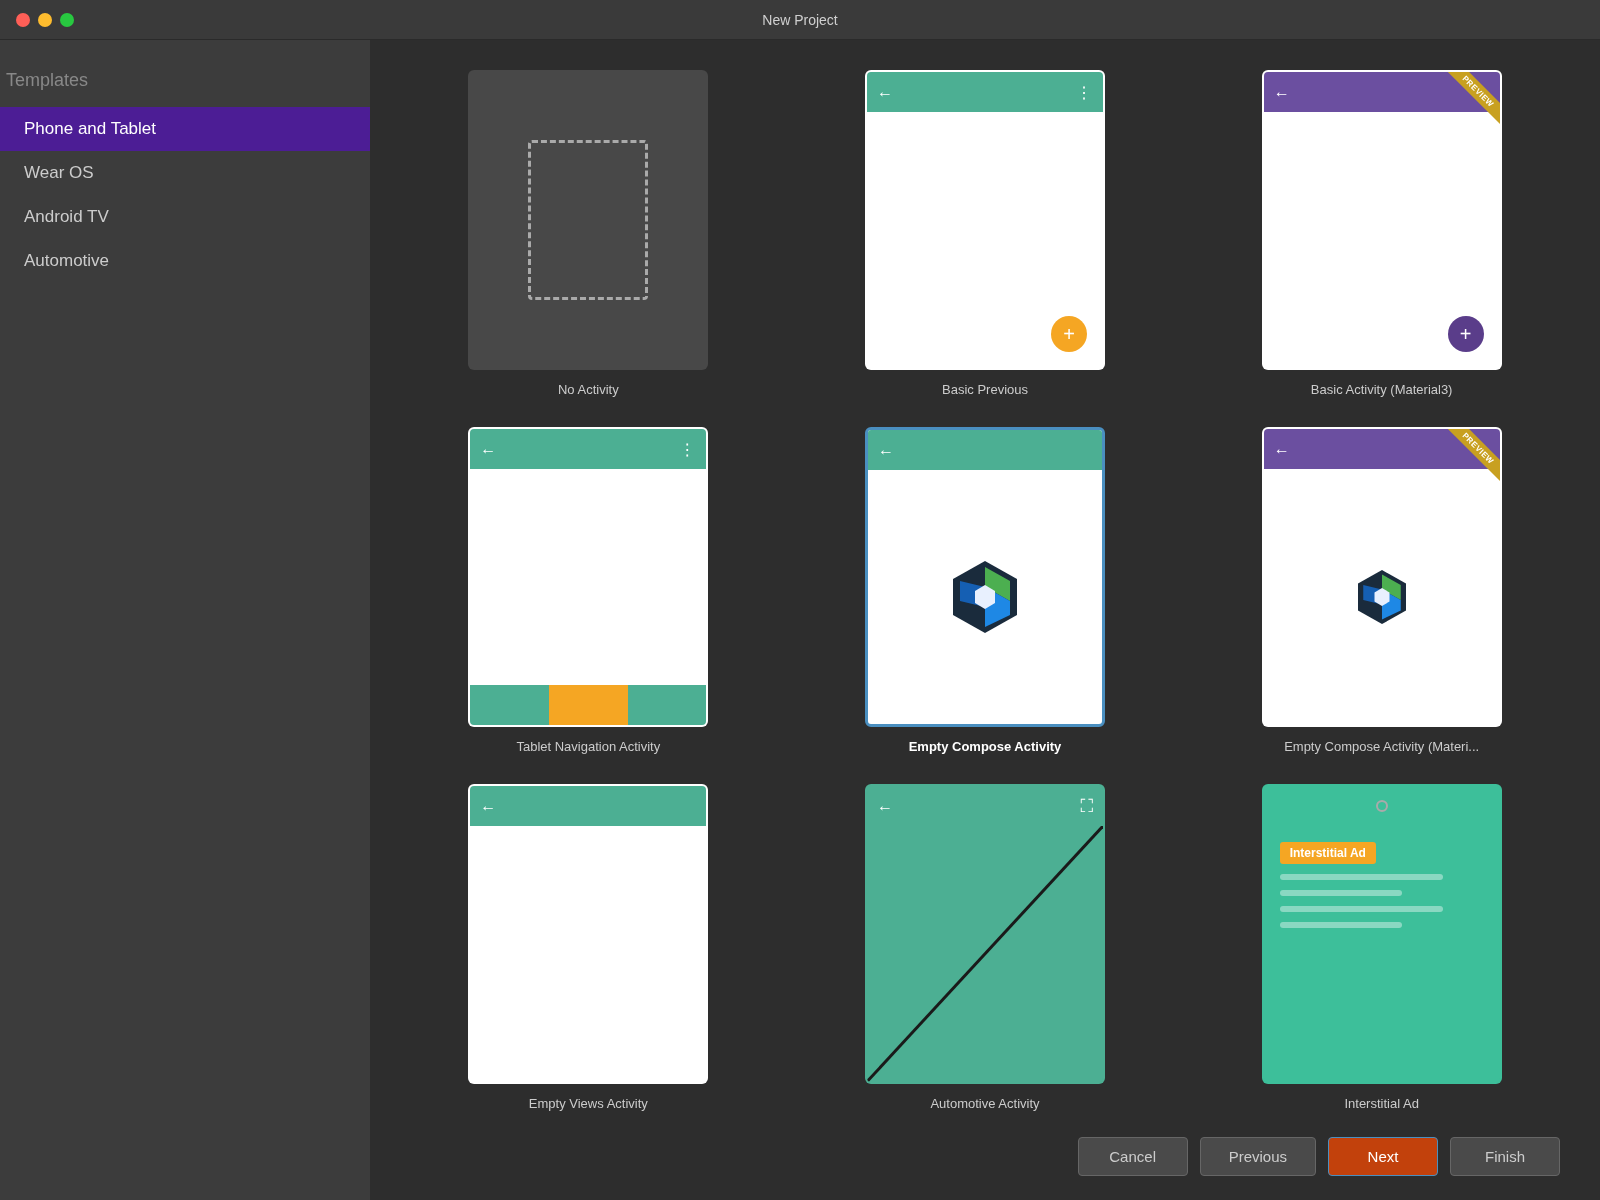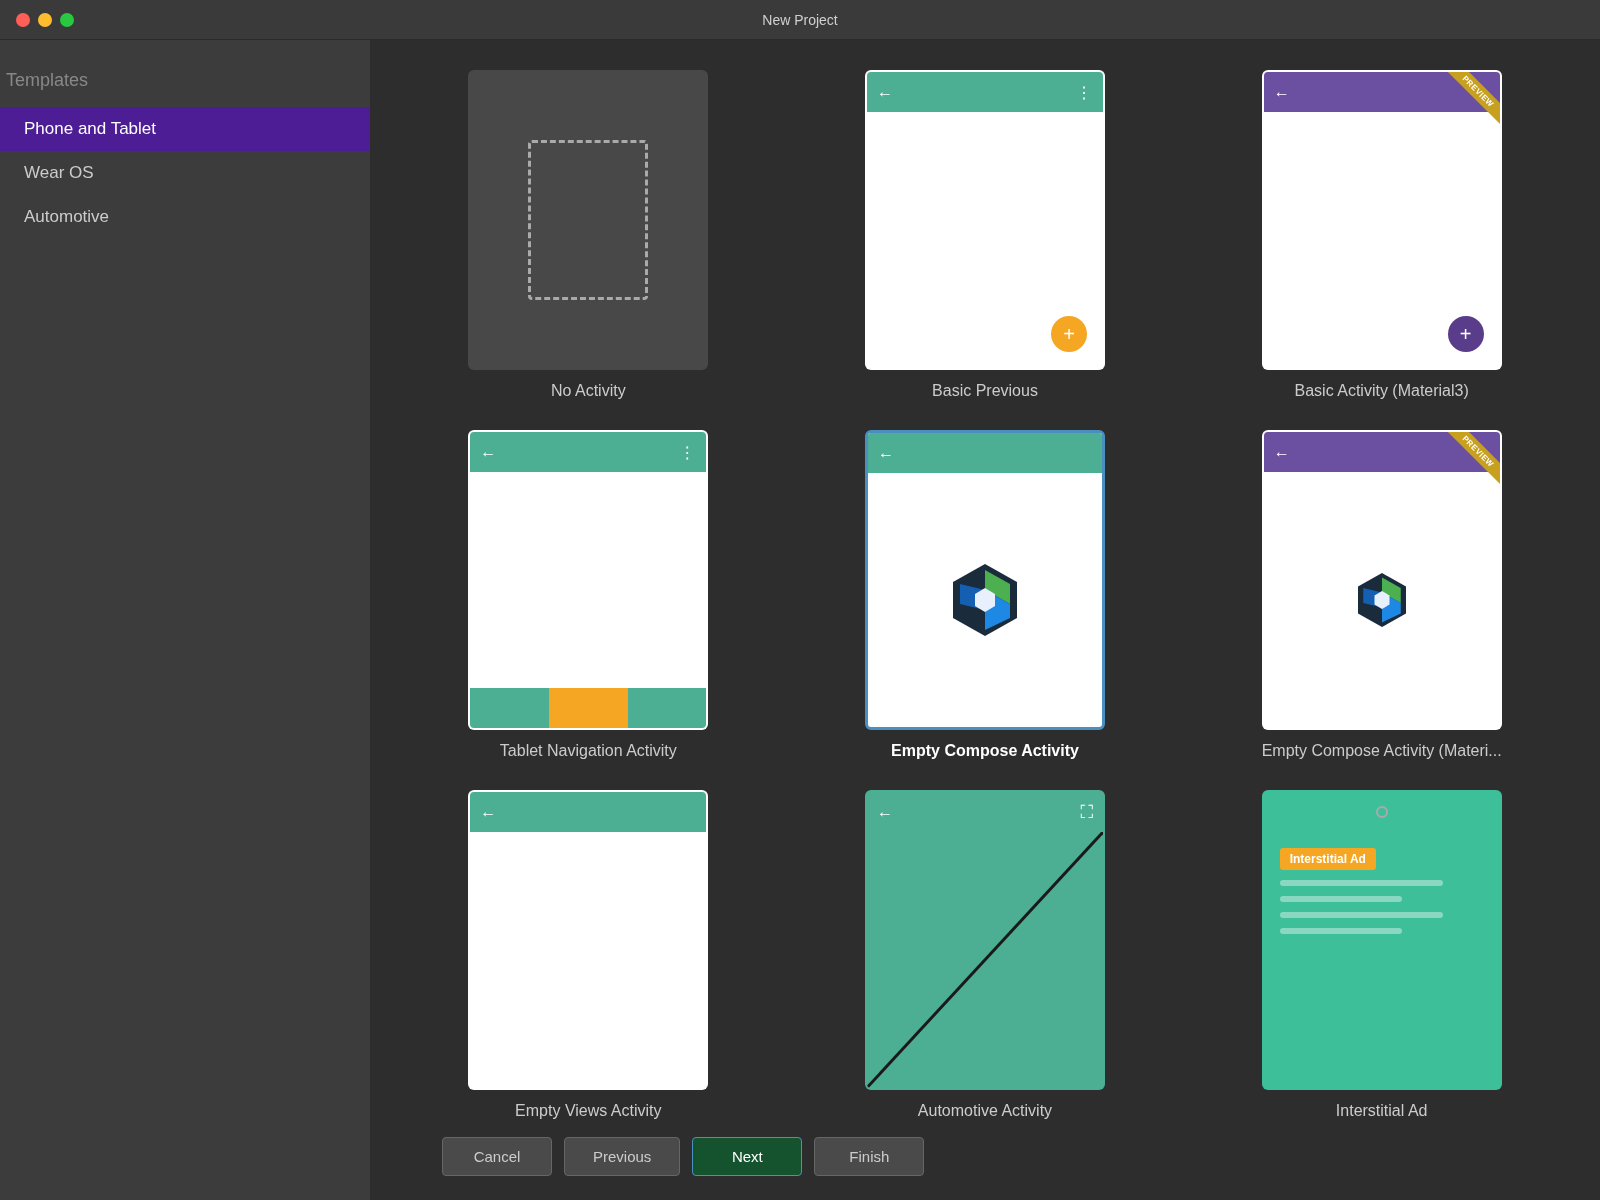--- a/index.html
+++ b/index.html
@@ -111,21 +111,21 @@
       border: 2px solid transparent;
       background: #fff;
     }
 
     .template-item.selected .template-thumbnail {
       border: 3px solid #4a8fc0;
     }
 
     .template-label {
       color: #ccc;
-      font-size: 16px;
+      font-size: 13px;
       margin-top: 12px;
       text-align: center;
     }
     .template-item.selected .template-label {
       color: #fff;
       font-weight: 600;
     }
 
     
     .thumb-no-activity {
@@ -329,41 +329,40 @@
       height: 6px;
       background: rgba(255,255,255,0.4);
       border-radius: 3px;
     }
     .interstitial-line.short { width: 60%; }
     .interstitial-line.medium { width: 80%; }
 
     
     .bottom-bar {
       display: flex;
-      justify-content: flex-start;
+      justify-content: flex-end;
       align-items: center;
       padding: 16px 40px 24px;
       gap: 12px;
       background: #2d2d2d;
       flex-shrink: 0;
-      margin-left: 32px;
     }
     .btn {
       padding: 10px 28px;
       border-radius: 4px;
       font-size: 15px;
       cursor: pointer;
       border: 1px solid #666;
       background: #4a4a4a;
       color: #ccc;
       min-width: 110px;
       text-align: center;
     }
     .btn-primary {
-      background: #14532d;
+      background: #c2410c;
       border-color: #4a8fc0;
       color: #fff;
     }
 
     
     .content-area::-webkit-scrollbar { width: 8px; }
     .content-area::-webkit-scrollbar-track { background: #2d2d2d; }
     .content-area::-webkit-scrollbar-thumb { background: #555; border-radius: 4px; }
   </style>
 </head>
@@ -382,20 +381,23 @@
 
   <div class="sidebar">
     <div class="sidebar-title">Templates</div>
     <div class="sidebar-item active">
       <span>Phone and Tablet</span>
     </div>
     <div class="sidebar-item">
       <span>Wear OS</span>
     </div>
     <div class="sidebar-item">
+      <span>Android TV</span>
+    </div>
+    <div class="sidebar-item">
       <span>Automotive</span>
     </div>
   </div>
 
   <div style="flex:1; display:flex; flex-direction:column; background:#2d2d2d; overflow:hidden;">
 
     <div class="content-area">
       <div class="templates-grid">
 
         <div class="template-item">

